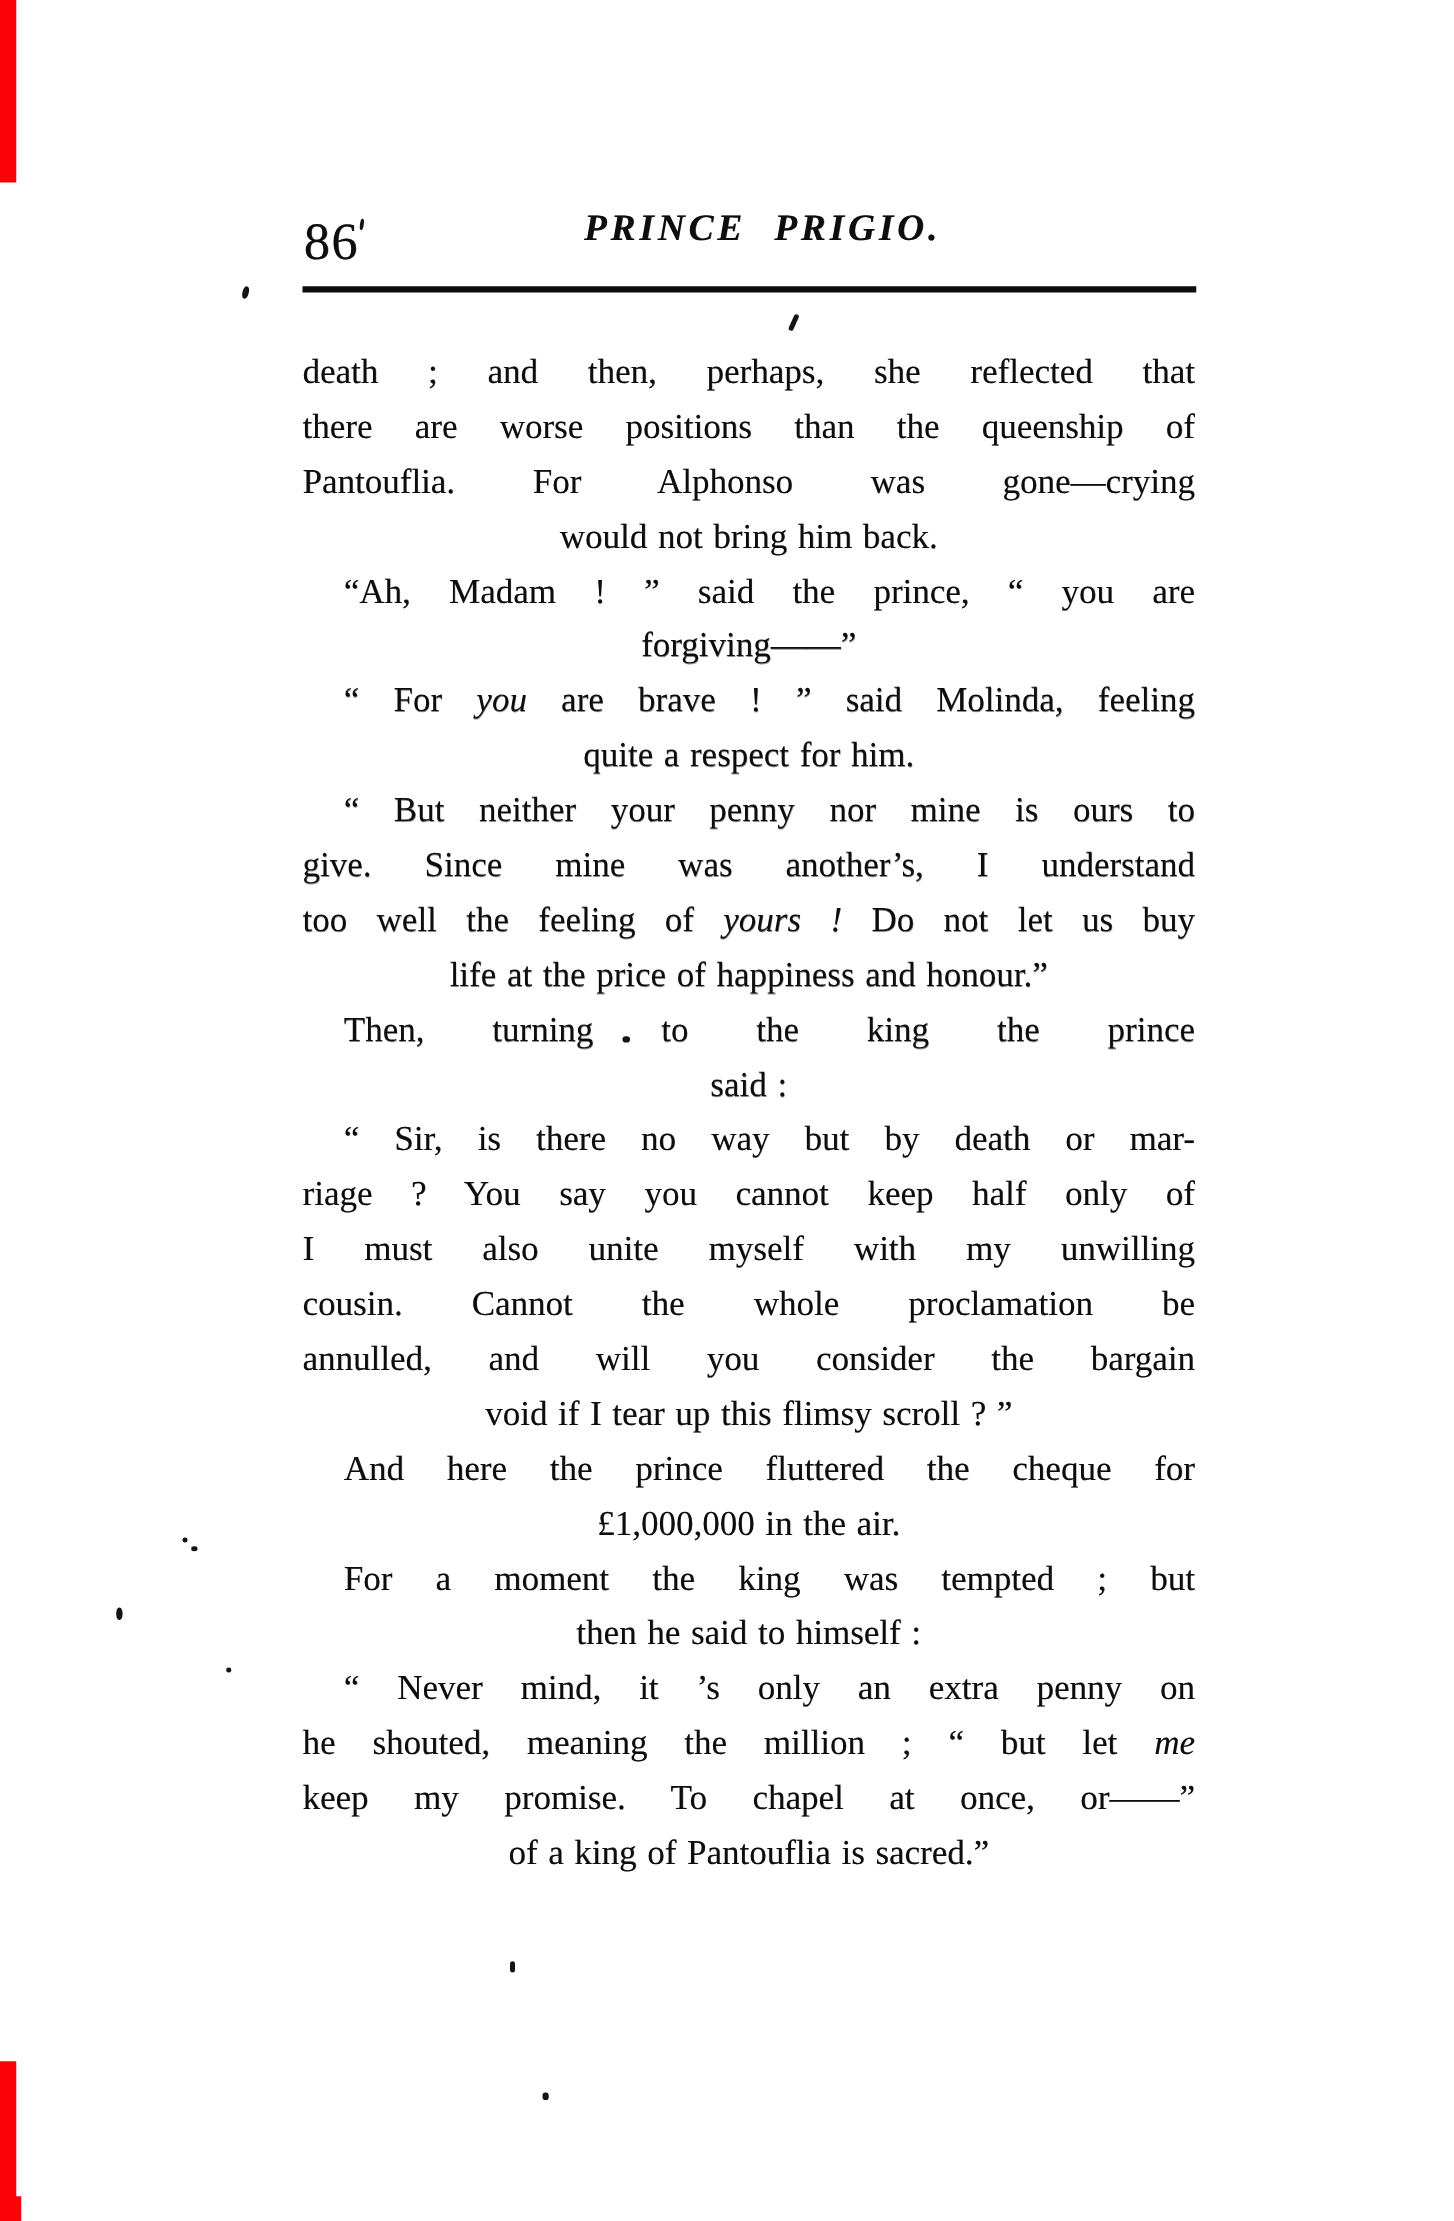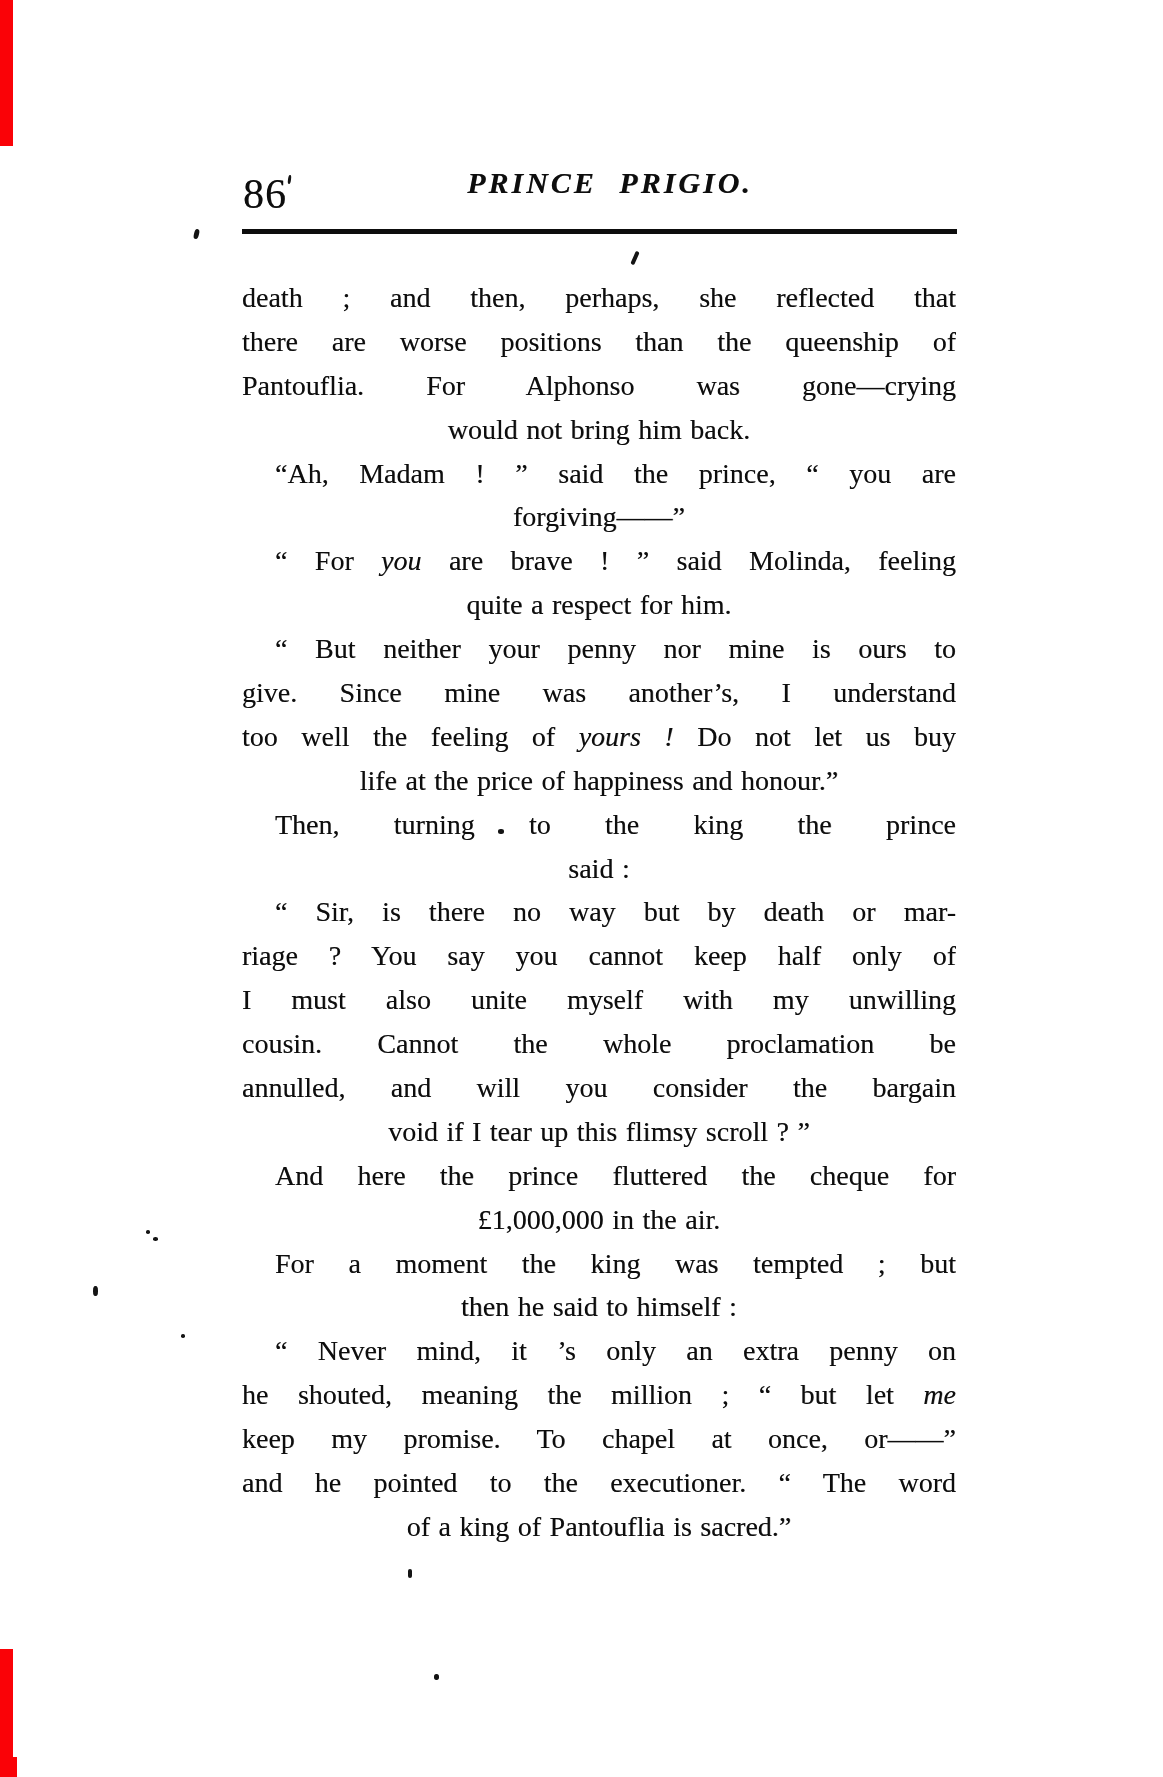--- a/index.html
+++ b/index.html
@@ -108,21 +108,20 @@
       <div class="line j"><span>cousin. Cannot the whole proclamation be</span></div>
       <div class="line j"><span>annulled, and will you consider the bargain</span></div>
       <div class="line"><span>void if I tear up this flimsy scroll ? ”</span></div>
       <div class="line j ind"><span>And here the prince fluttered the cheque for</span></div>
       <div class="line"><span>£1,000,000 in the air.</span></div>
       <div class="line j ind"><span>For a moment the king was tempted ; but</span></div>
       <div class="line"><span>then he said to himself :</span></div>
       <div class="line j ind"><span>“ Never mind, it ’s only an extra penny on</span></div>
       <div class="line j"><span>he shouted, meaning the million ; “ but let </span><em>me</em></div>
       <div class="line j"><span>keep my promise. To chapel at once, or——”</span></div>
-      <div class="line j"><span>and he pointed to the executioner. “ The word</span></div>
       <div class="line"><span>of a king of Pantouflia is sacred.”</span></div>
     </div>
 
   <div class="speck sp1"></div>
   <div class="speck sp2"></div>
   <div class="speck sp3"></div>
   <div class="speck sp4"></div>
   <div class="speck sp5"></div>
   <div class="speck sp6"></div>
   <div class="speck sp7"></div>

